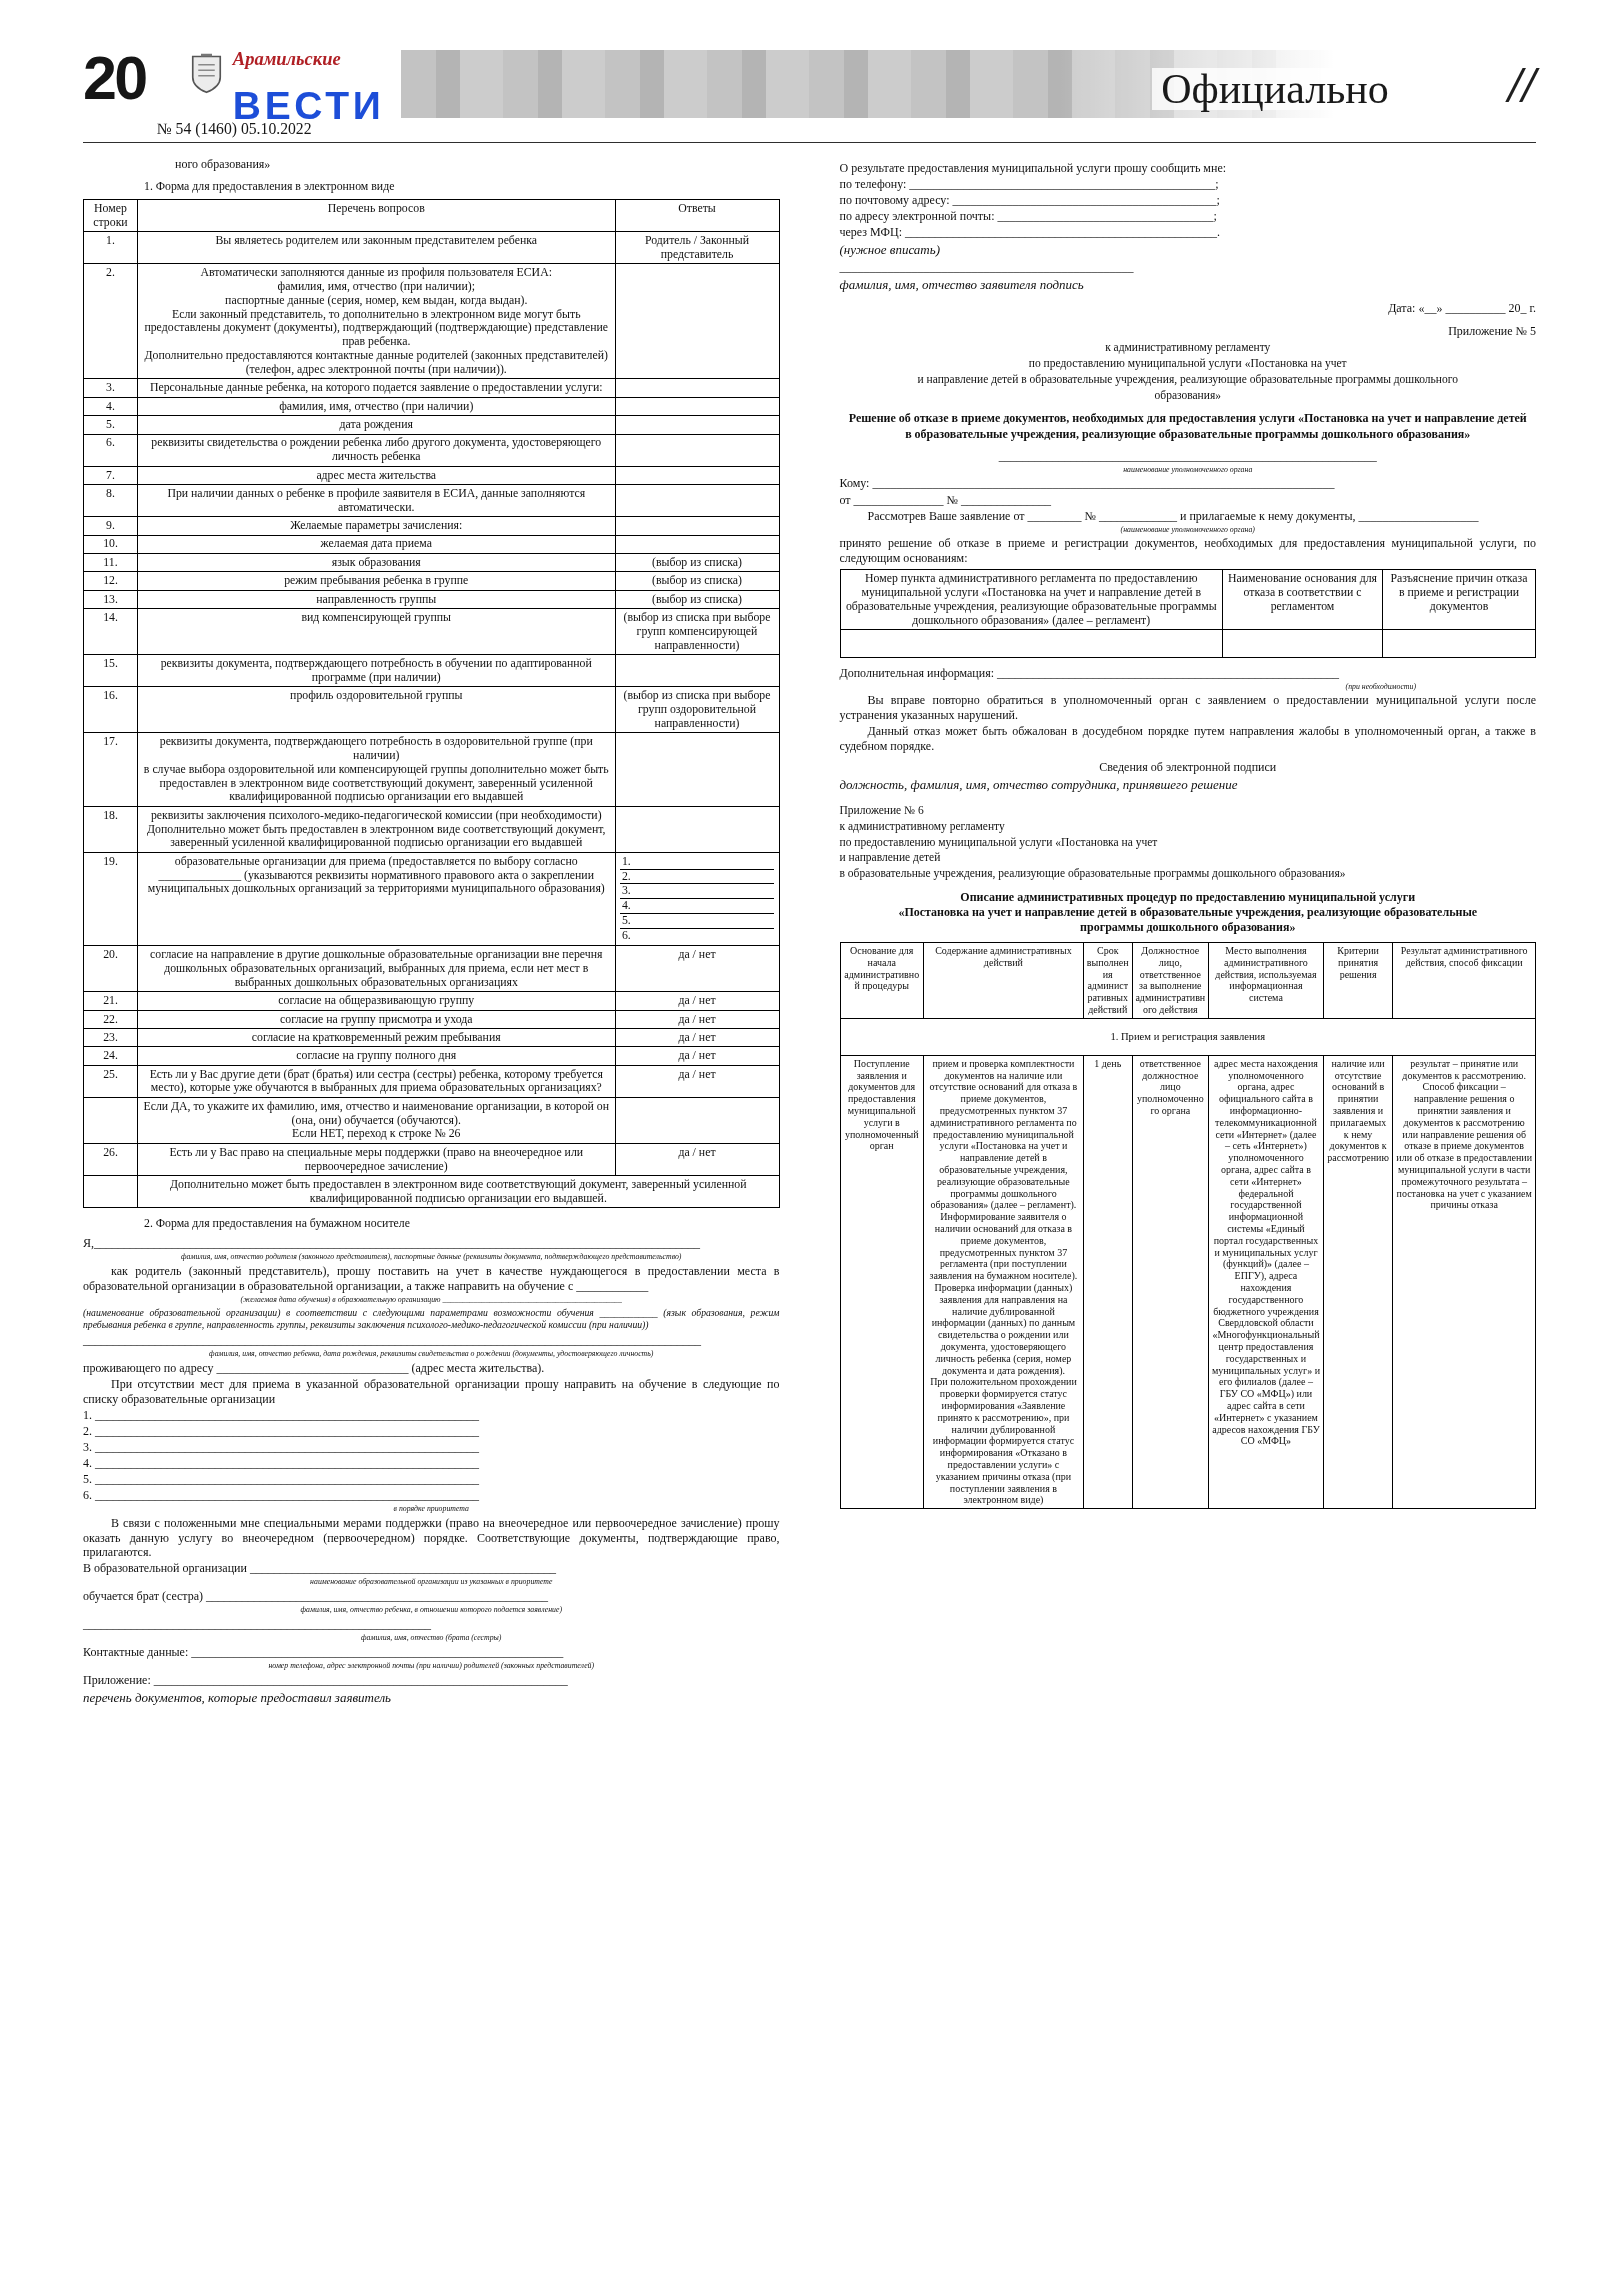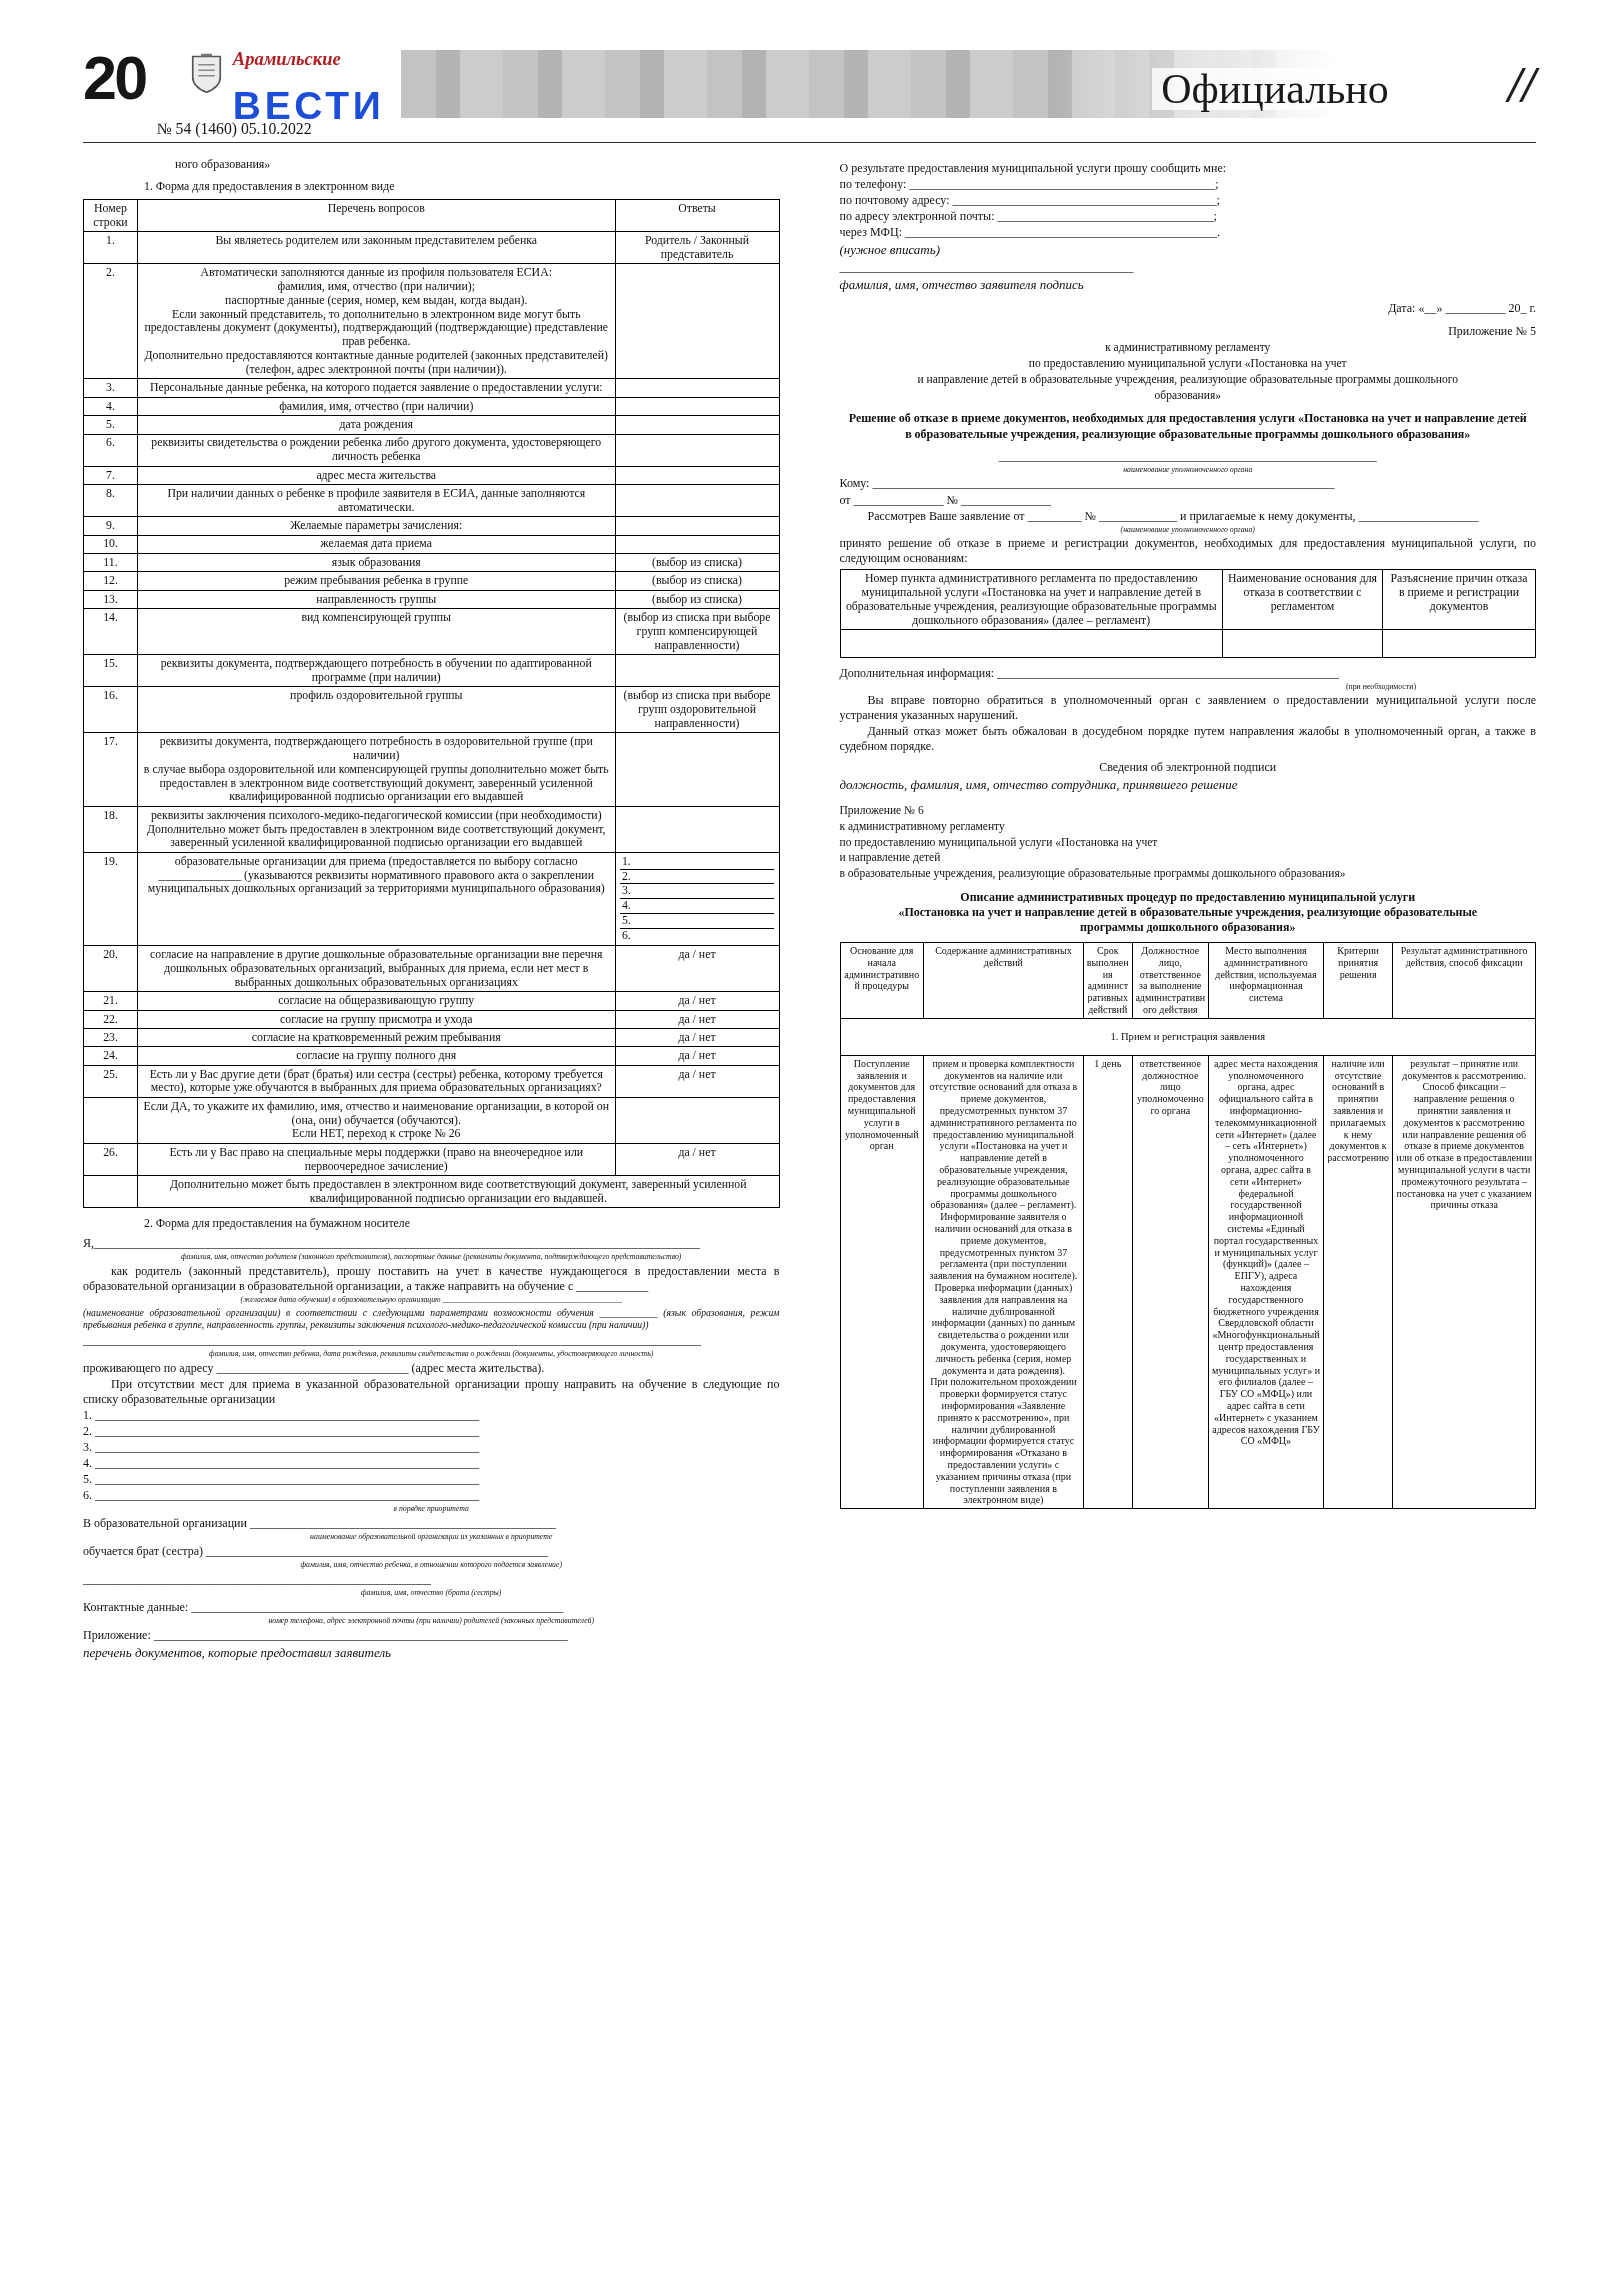--- a/index.html
+++ b/index.html
@@ -32,21 +32,21 @@
   .lines{margin:3.7px 0}
   .ln{font-size:12px;line-height:1.22;margin:1.4px 0}
   .ln-plain{}
   .ln-right{text-align:right;margin-top:7.4px}
   .ln-center{text-align:center;font-size:11.5px;line-height:1.25}
   .ln-left{font-size:11.5px;line-height:1.25}
   .ln-just{text-align:justify}
   .ln-just-ind{text-align:justify;text-indent:28px}
   .ln-cap-center{font-size:7.8px;font-style:italic;text-align:center;line-height:1.35}
   .ln-cap-left{font-size:13px;font-style:italic;line-height:1.35}
-  .ln-cap-right{font-size:7.8px;text-align:right;padding-right:120px;line-height:1.35}
+  .ln-cap-right{font-size:7.8px;font-style:italic;text-align:right;padding-right:120px;line-height:1.35}
   .ln-cap-just{font-size:9.7px;font-style:italic;text-align:justify;line-height:1.3}
   .ln-blank-center{text-align:center}
   .ln-center-sp{text-align:center;margin:6.5px 0 1.8px}
 
   .cont-line{font-size:12px;padding-left:92px}
   .form-title{font-size:11.8px;padding-left:61px;margin:6.5px 0 5.5px}
   .h-bold{font-weight:bold;text-align:center;font-size:12px;line-height:1.28;margin:9.2px 0 6.5px;white-space:pre-line}
   .appendix{margin:9.2px 0 3.7px}
 
   
@@ -326,20 +326,21 @@
           <div class="ln ln-cap-center">фамилия, имя, отчество ребенка, дата рождения, реквизиты свидетельства о рождении (документы, удостоверяющего личность)</div>
           <div class="ln ln-plain">проживающего по адресу ________________________________ (адрес места жительства).</div>
           <div class="ln ln-just-ind">При отсутствии мест для приема в указанной образовательной организации прошу направить на обучение в следующие по списку образовательные организации</div>
           <div class="ln ln-plain">1. ________________________________________________________________</div>
           <div class="ln ln-plain">2. ________________________________________________________________</div>
           <div class="ln ln-plain">3. ________________________________________________________________</div>
           <div class="ln ln-plain">4. ________________________________________________________________</div>
           <div class="ln ln-plain">5. ________________________________________________________________</div>
           <div class="ln ln-plain">6. ________________________________________________________________</div>
           <div class="ln ln-cap-center">в порядке приоритета</div>
+          <div class="ln ln-just-ind">В связи с положенными мне специальными мерами поддержки (право  на внеочередное или первоочередное зачисление) прошу оказать данную услугу во внеочередном (первоочередном) порядке. Соответствующие документы, подтверждающие право, прилагаются.</div>
           <div class="ln ln-plain">В образовательной организации ___________________________________________________</div>
           <div class="ln ln-cap-center">наименование образовательной организации из указанных в приоритете</div>
           <div class="ln ln-plain">обучается брат (сестра) _________________________________________________________</div>
           <div class="ln ln-cap-center">фамилия, имя, отчество ребенка, в отношении которого подается заявление)</div>
           <div class="ln ln-plain">__________________________________________________________</div>
           <div class="ln ln-cap-center">фамилия, имя, отчество (брата (сестры)</div>
           <div class="ln ln-plain">Контактные данные: ______________________________________________________________</div>
           <div class="ln ln-cap-center">номер телефона, адрес электронной почты (при наличии) родителей (законных представителей)</div>
           <div class="ln ln-plain">Приложение: _____________________________________________________________________</div>
           <div class="ln ln-cap-left">перечень документов, которые предоставил заявитель</div>

